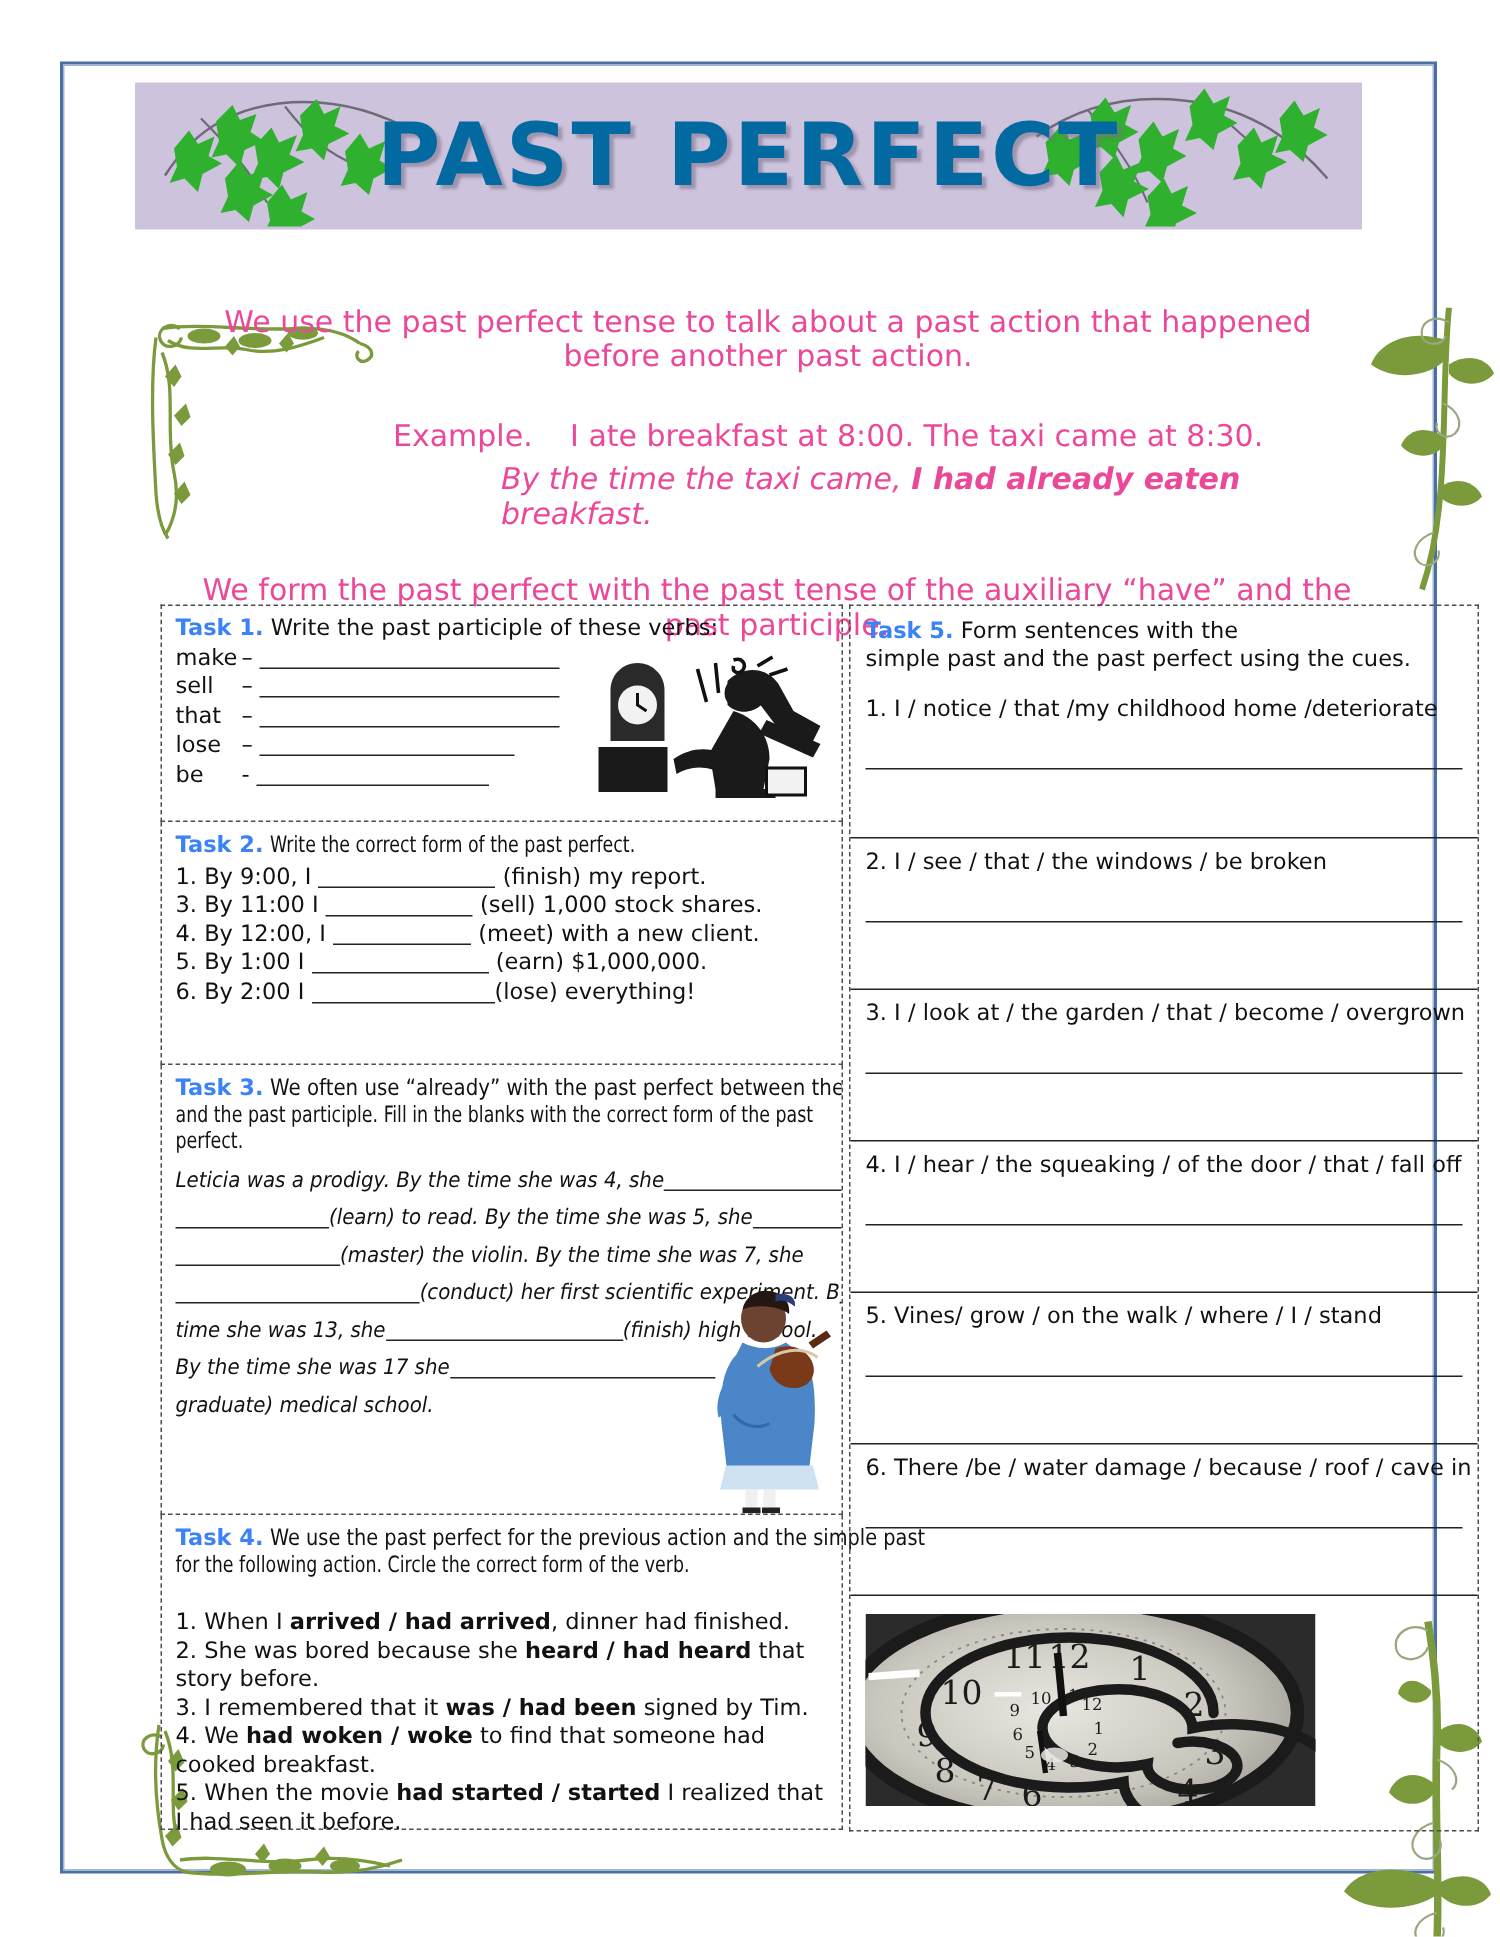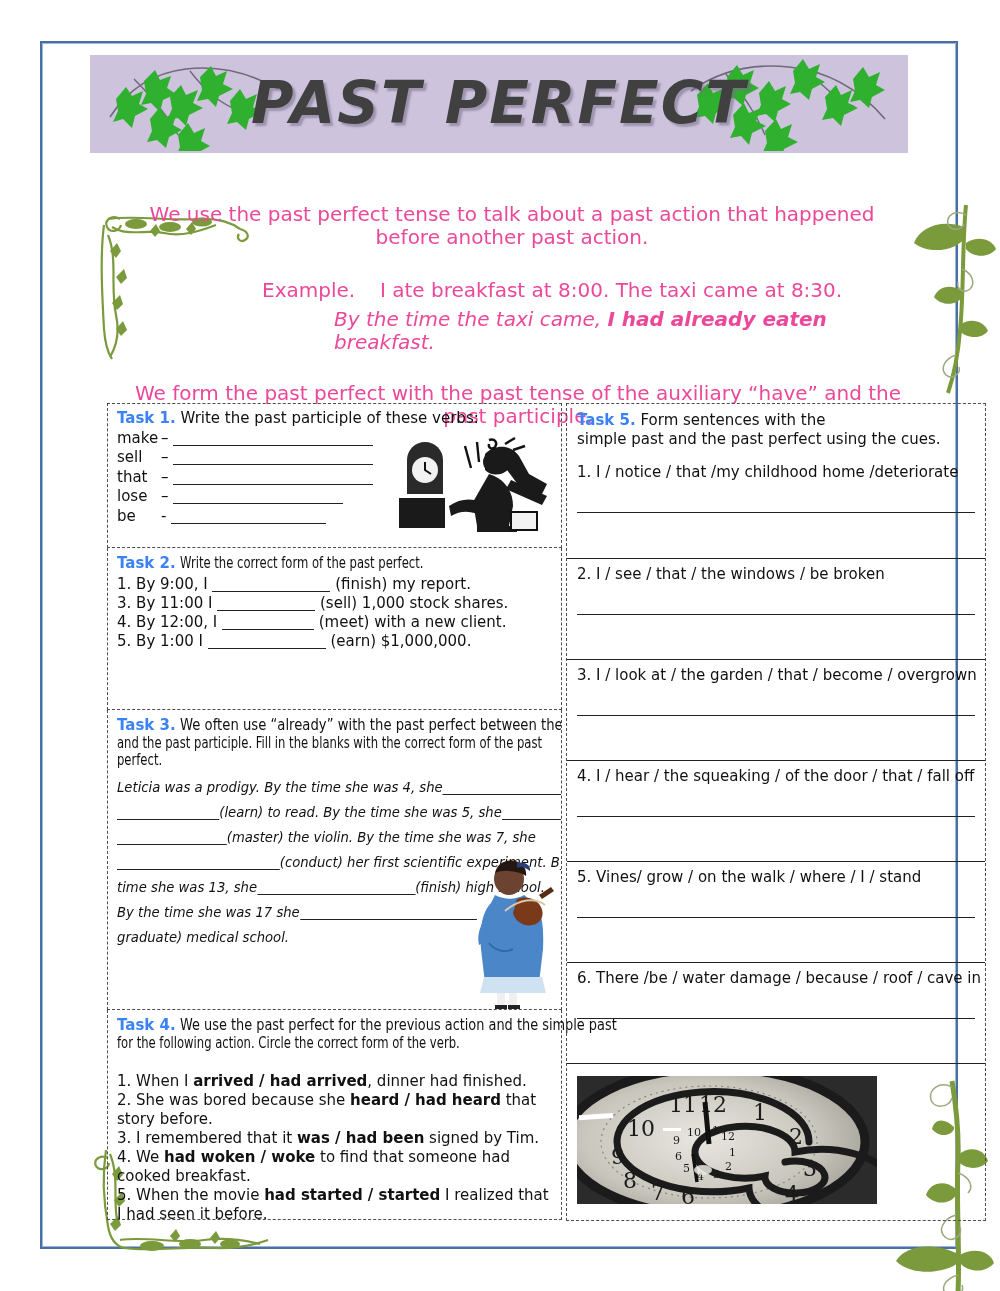--- a/index.html
+++ b/index.html
@@ -10,23 +10,23 @@
   
   .page-frame{position:absolute;left:40px;top:41px;width:918px;height:1208px;
       border:2px solid #4a6fa5;background:#ffffff;box-sizing:border-box;}
   .page-frame-inner{position:absolute;left:0;top:0;right:0;bottom:0;
       border:1px solid #9fb6d4;box-sizing:border-box;}
 
   
   .header-band{position:absolute;left:48px;top:12px;width:818px;height:98px;
       background:#cdc3dd;box-sizing:border-box;}
   .header-title{position:absolute;left:0;right:0;top:14px;text-align:center;
-      font-size:58px;font-weight:bold;color:#404040;letter-spacing:2px;
+      font-size:58px;font-weight:bold;color:#0369a1;letter-spacing:2px;
       font-family:"DejaVu Sans","Liberation Sans",sans-serif;
-      text-shadow:3px 3px 2px rgba(120,110,135,.55);font-style:italic;}
+      text-shadow:3px 3px 2px rgba(120,110,135,.55);}
 
   .ivy-left{position:absolute;left:10px;top:4px;width:210px;height:92px;}
   .ivy-right{position:absolute;right:8px;top:2px;width:215px;height:94px;}
 
   
   .intro{position:absolute;left:70px;top:160px;width:790px;
       font-size:20px;color:#ec4899;line-height:1.15;}
   .intro .l1{text-align:center;padding-left:10px;}
   .intro .l2{margin-top:30px;padding-left:150px;}
   .intro .l3{margin-top:6px;padding-left:222px;font-style:italic;}
@@ -248,20 +248,21 @@
     <div class="box" style="height:162px;padding-top:7px;">
       <div class="t-head">
         <span class="task-label">Task 2.</span>
         <span class="cond" style="display:inline-block;vertical-align:top;">Write the correct form of the past perfect.</span>
       </div>
       <div id="t2list" style="margin-top:2px;">
           <div class="q"><span>1. </span><span>By 9:00, I </span><span class="ul" style="width: 118px;"></span><span> (finish) my report.</span></div>
           <div class="q"><span>3. </span><span>By 11:00 I </span><span class="ul" style="width: 98px;"></span><span> (sell) 1,000 stock shares.</span></div>
           <div class="q"><span>4. </span><span>By 12:00, I </span><span class="ul" style="width: 92px;"></span><span> (meet) with a new client.</span></div>
           <div class="q"><span>5. </span><span>By 1:00 I </span><span class="ul" style="width: 118px;"></span><span> (earn) $1,000,000.</span></div>
+          <div class="q"><span>6. </span><span>By 2:00 I </span><span class="ul" style="width: 122px;"></span><span>(lose) everything!</span></div>
         </div>
     </div>
 
     <div class="box" style="height:300px;padding-top:7px;overflow:hidden;">
       <div class="t-head">
         <div style="white-space:nowrap;">
           <span class="task-label">Task 3.</span>
           <span style="display:inline-block;transform:scaleX(.88);transform-origin:left center;">We often use “already” with the past perfect between the auxiliary</span>
         </div>
         <div class="cond">and the past participle.  Fill in the blanks with the correct form of the past</div>

